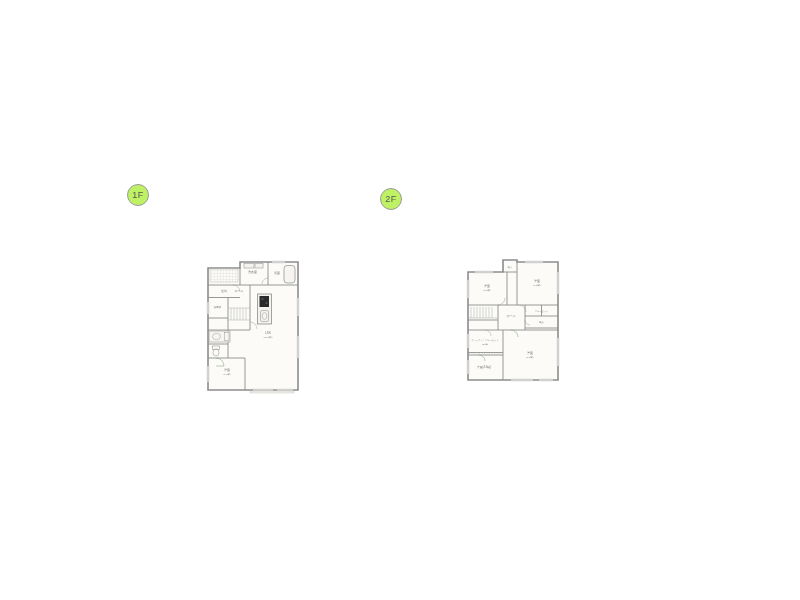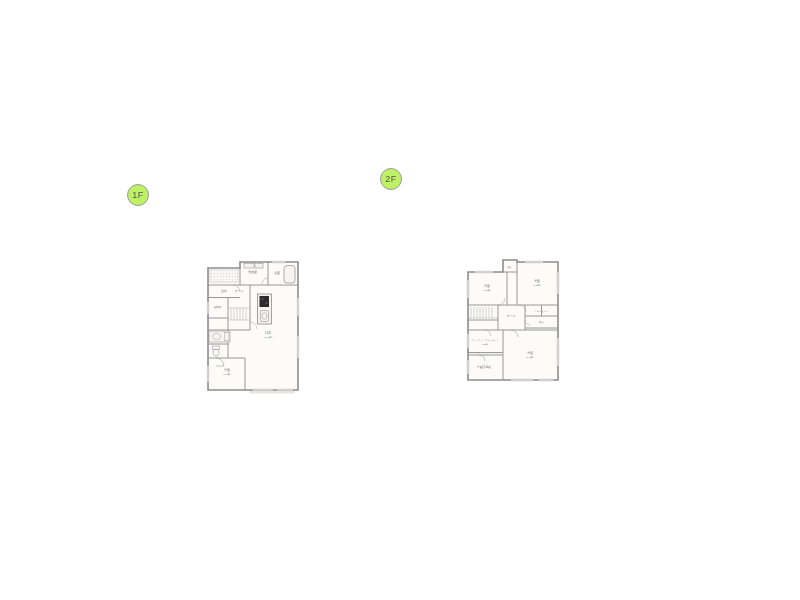--- a/index.html
+++ b/index.html
@@ -23,21 +23,21 @@
   .lbl22{font-size:2.2px;}
   .lbl28{font-size:2.8px;}
 </style>
 </head>
 <body>
 
 <div id="canvas">
 
   <div class="floor-badge" style="left:127px;top:184px;">1F</div>
 
-  <div class="floor-badge" style="left:380px;top:168px;">2F</div>
+  <div class="floor-badge" style="left:380px;top:188px;">2F</div>
 
   <svg class="plan" style="left:205px;top:258px;" width="95" height="136" viewBox="0 0 95 136">
     <defs>
       <pattern id="porchGrid" width="3" height="3" patternUnits="userSpaceOnUse">
         <path d="M0,0 H3 M0,0 V3" stroke="#c8c6c0" stroke-width="0.4" fill="none"></path>
       </pattern>
     </defs>
 
     <path d="M35,4 H93 V132 H3 V10 H35 Z" fill="#fcfbf8" stroke="#8d8d8d" stroke-width="1.6"></path>
 

